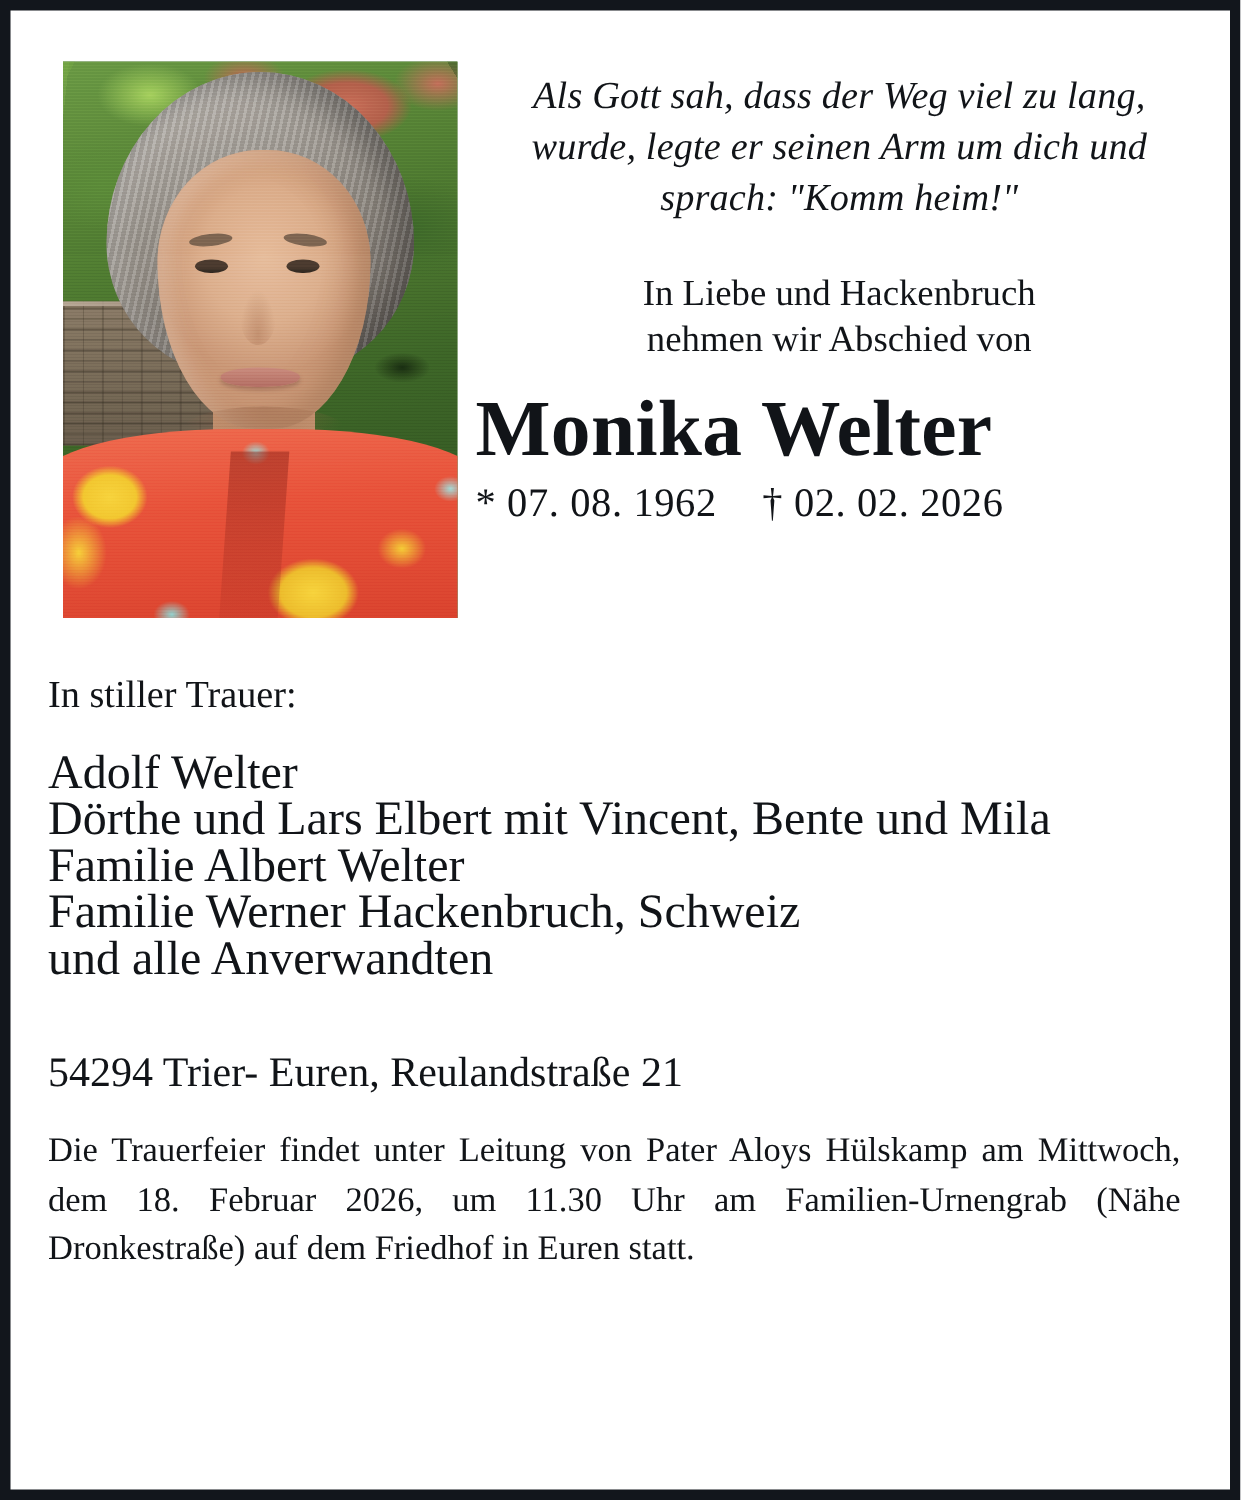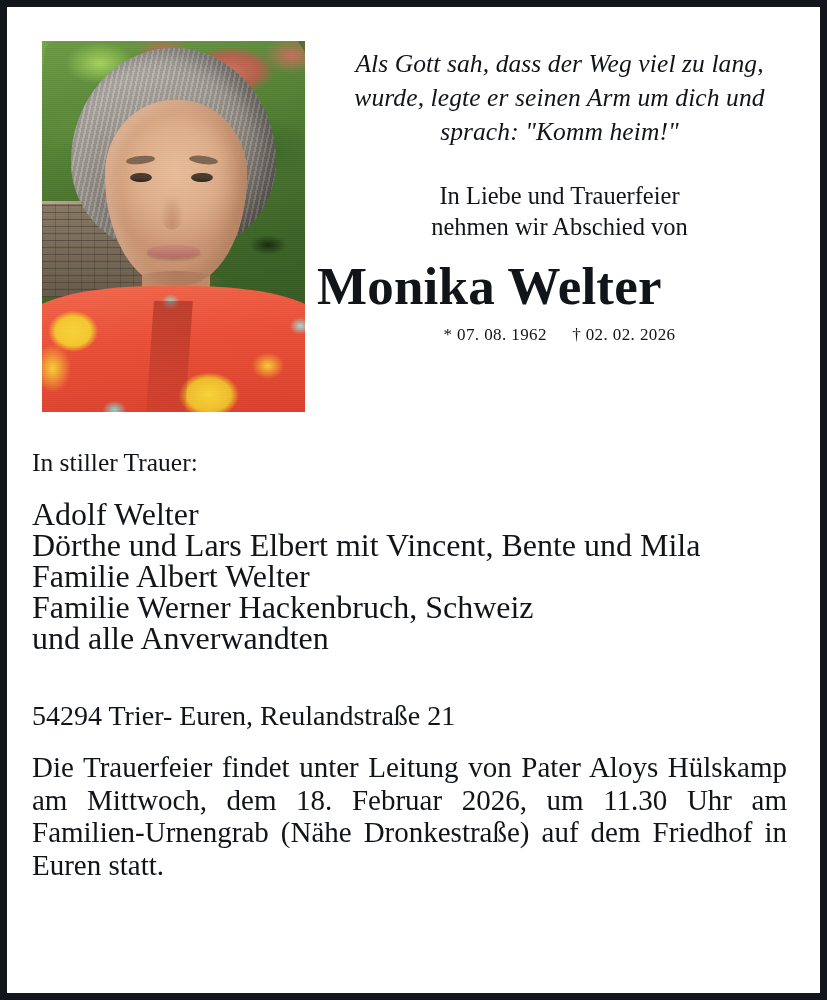--- a/index.html
+++ b/index.html
@@ -221,23 +221,23 @@
     margin-top: 14px;
     font-size: 53px;
     font-weight: bold;
     line-height: 60px;
     text-align: left;
     letter-spacing: .2px;
     white-space: nowrap;
   }
   .life-dates {
     margin-top: 2px;
-    font-size: 17px;
+    font-size: 27px;
     line-height: 34px;
-    text-align: center;
+    text-align: left;
     letter-spacing: .4px;
   }
   .life-dates .sep { display: inline-block; width: 16px; }
 
   
   .lower {
     position: absolute;
     left: 25px;
     top: 440px;
     width: 760px;
@@ -254,21 +254,21 @@
     white-space: nowrap;
   }
   .address {
     margin-top: 46px;
     font-size: 28px;
     line-height: 31px;
     font-family: Liberation Serif, serif;
   }
   .ceremony {
     margin-top: 20px;
-    font-size: 29px;
+    font-size: 23px;
     line-height: 32.5px;
     text-align: justify;
     text-justify: inter-word;
     width: 755px;
   }
   .ceremony > span { display: inline; }
 </style>
 </head>
 <body>
 
@@ -302,21 +302,21 @@
     </div>
 
     <div class="right-col">
       <div class="verse">
         <div>Als Gott sah, dass der Weg viel zu lang,</div>
         <div>wurde, legte er seinen Arm um dich und</div>
         <div>sprach: "Komm heim!"</div>
       </div>
 
       <div class="dedication">
-        <div>In Liebe und Trauerfeier</div>
+        <div>In Liebe und Hackenbruch</div>
         <div>nehmen wir Abschied von</div>
       </div>
 
       <div class="deceased-name">Monika Welter</div>
 
       <div class="life-dates">
         <span>*</span>
         <span>07. 08. 1962</span>
         <span class="sep"></span>
         <span>†</span>

